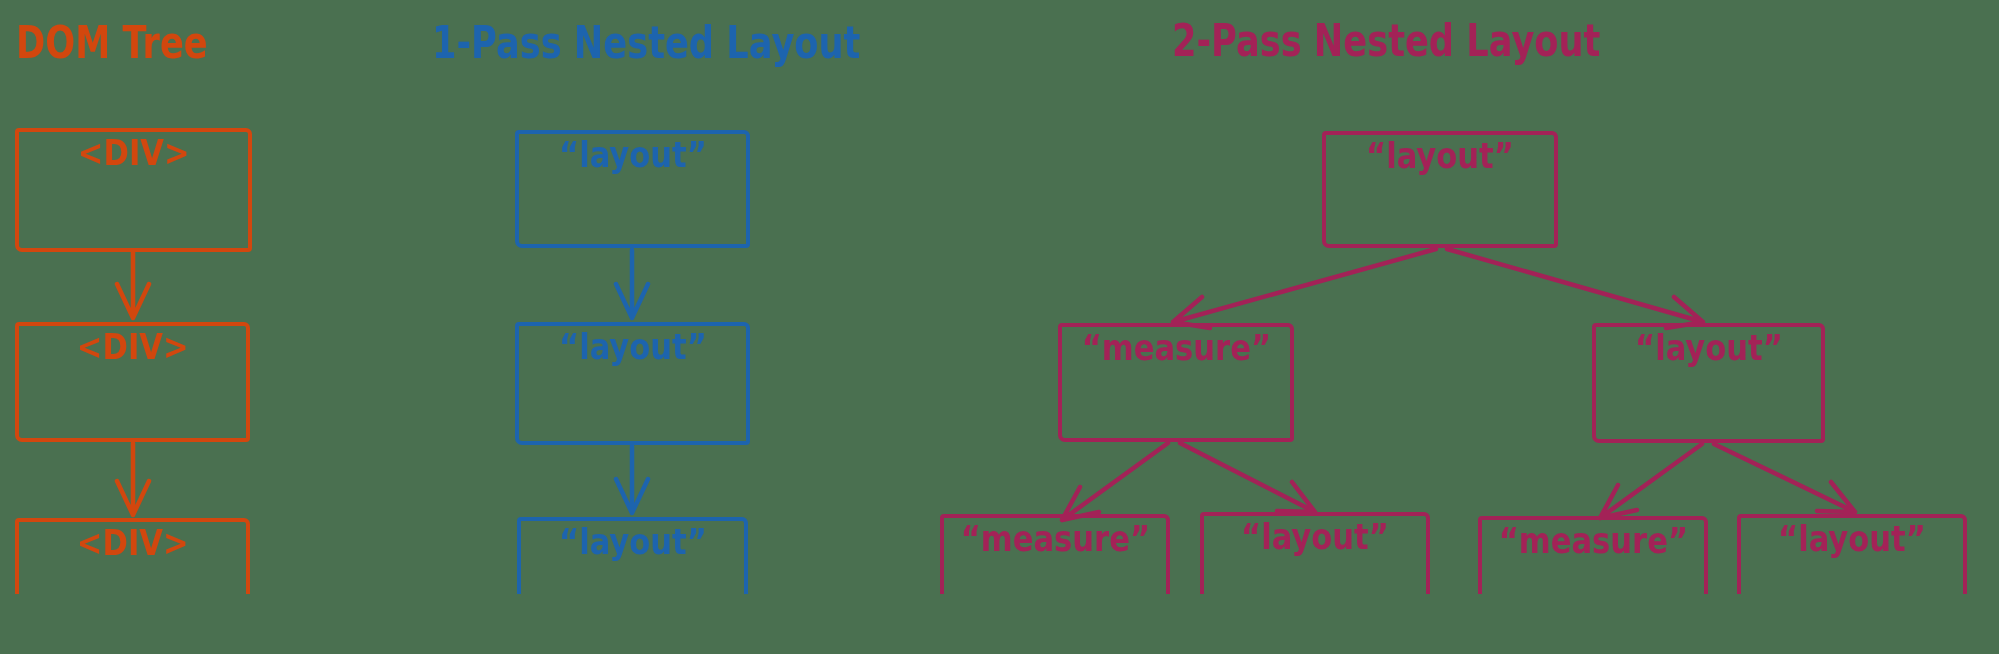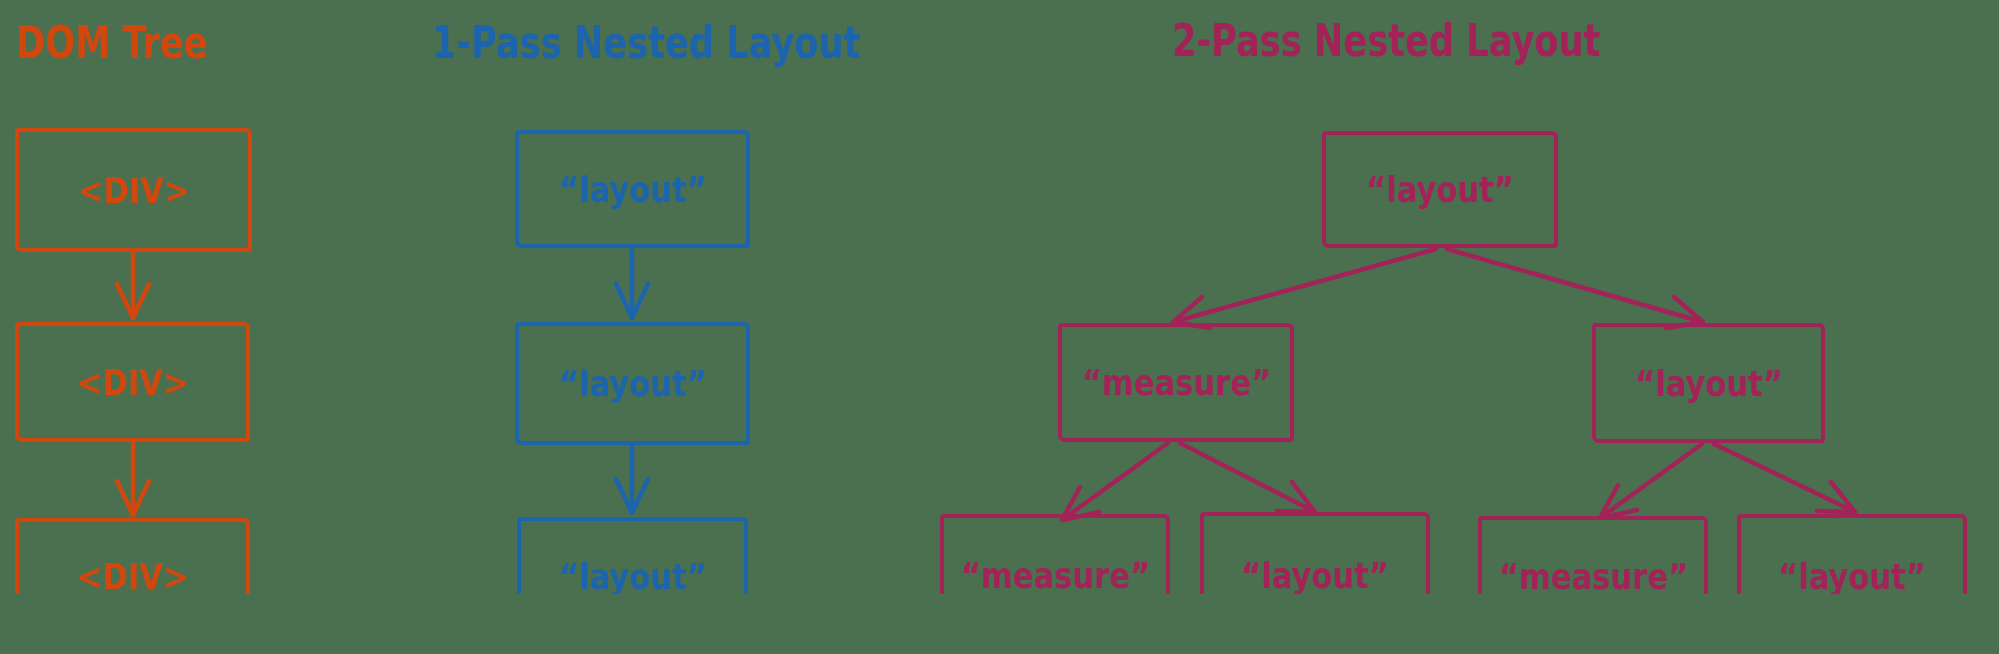--- a/index.html
+++ b/index.html
@@ -17,21 +17,21 @@
     line-height: 50px;
     white-space: nowrap;
     transform: scaleX(0.8);
     transform-origin: left top;
   }
   .node {
     position: absolute;
     border: 4px solid;
     border-radius: 4px 6px 4px 7px;
     display: flex;
-    align-items: center;
+    align-items: flex-start;
     justify-content: center;
     box-sizing: border-box;
     background: transparent;
   }
   .node span {
     display: inline-block;
     font-weight: bold;
     font-size: 36px;
     white-space: nowrap;
     transform: scaleX(0.85);

